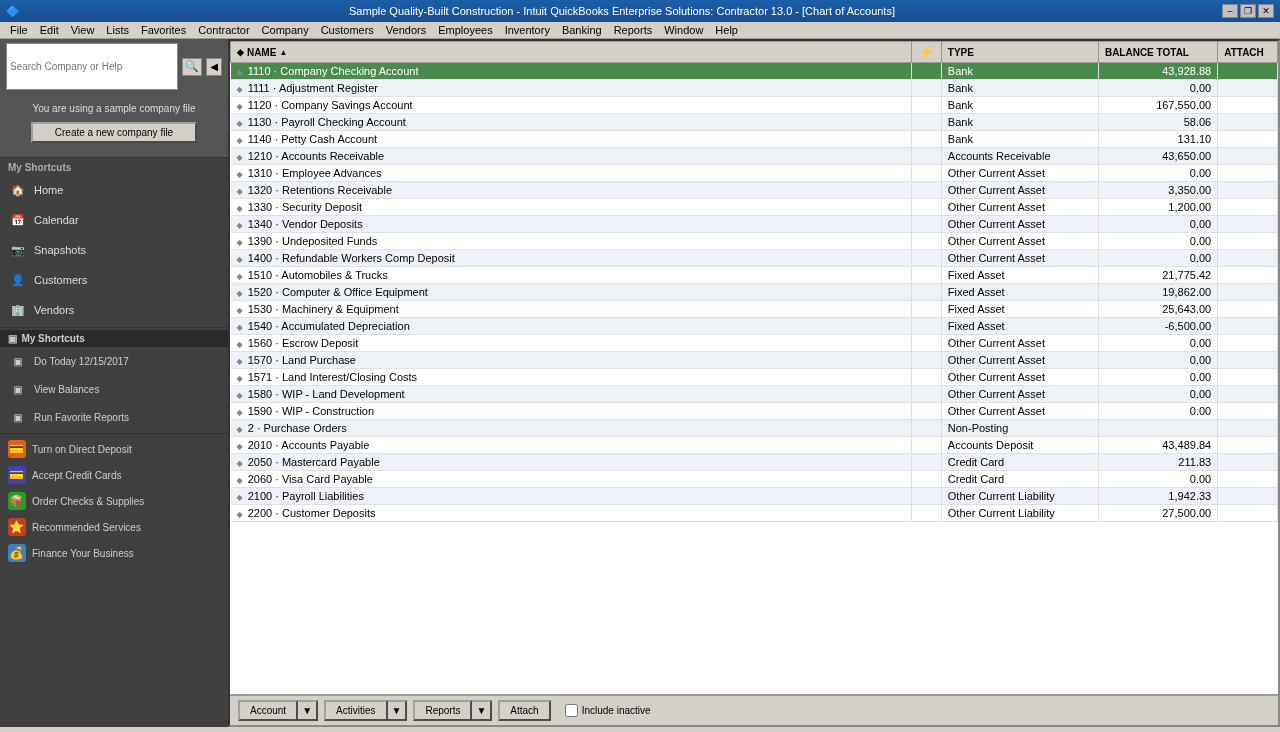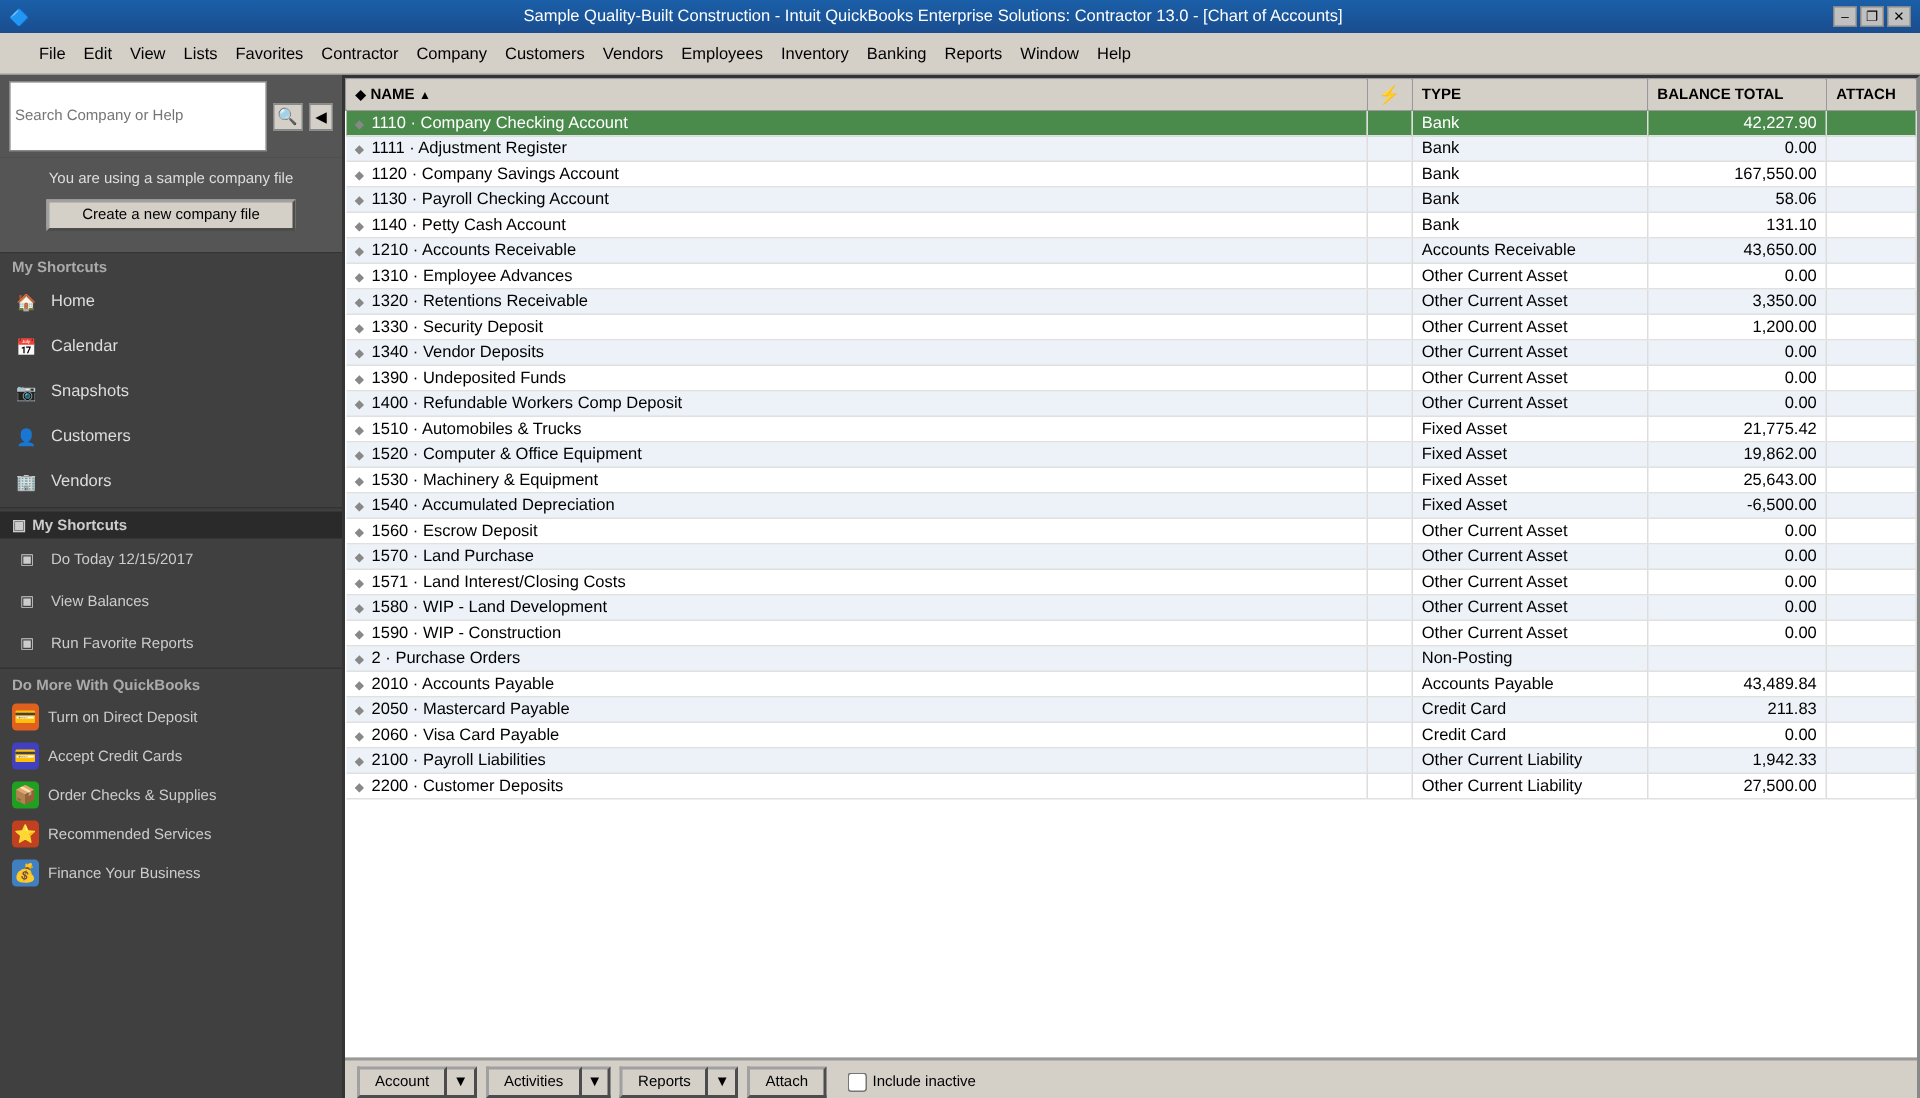--- a/index.html
+++ b/index.html
@@ -17,24 +17,24 @@
       font-size: 11px;
     }
     .title-bar-icon { width: 16px; height: 16px; display: flex; align-items: center; }
     .title-bar-title { flex: 1; text-align: center; }
     .title-bar-controls { display: flex; gap: 2px; }
     .title-btn { width: 16px; height: 14px; background: #c0c0c0; border: 1px solid #888; font-size: 9px; display: flex; align-items: center; justify-content: center; cursor: pointer; color: black; }
 
     
     .menu-bar {
       background: #d4d0c8;
-      height: 28px;
-      display: flex;
-      align-items: center;
-      padding: 0 20px;
+      height: 17px;
+      display: flex;
+      align-items: center;
+      padding: 0 4px;
       border-bottom: 1px solid #999;
       font-size: 11px;
     }
     .menu-item { padding: 2px 6px; cursor: pointer; }
 
     
     .app-body { display: flex; height: calc(732px - 44px); }
 
     
     .sidebar {
@@ -304,21 +304,20 @@
       <div class="nav-icon">▣</div>
       <span>View Balances</span>
     </div>
     <div class="shortcut-item">
       <div class="nav-icon">▣</div>
       <span>Run Favorite Reports</span>
     </div>
 
     <div class="sidebar-divider"></div>
 
-    <div class="do-more-header">Do More With QuickBooks</div>
     <div class="do-more-item">
       <div class="do-more-icon" style="background:#e06020;">💳</div>
       <span>Turn on Direct Deposit</span>
     </div>
     <div class="do-more-item">
       <div class="do-more-icon" style="background:#4040c0;">💳</div>
       <span>Accept Credit Cards</span>
     </div>
     <div class="do-more-item">
       <div class="do-more-icon" style="background:#20a020;">📦</div>
@@ -356,21 +355,21 @@
           </tr>
         </thead>
         <tbody id="table-body">
         <tr class="selected">
       <td class="name-col">
         <span class="diamond-icon">◆</span>
         1110 · Company Checking Account
       </td>
       <td style="width:30px;"></td>
       <td class="type-col">Bank</td>
-      <td class="balance-col" style="text-align:right;">42,227.90</td>
+      <td class="balance-col" style="text-align:right;">43,928.88</td>
       <td class="attach-col"></td>
     </tr>
             <tr style="background: rgb(237, 242, 248);">
       <td class="name-col">
         <span class="diamond-icon">◆</span>
         1111 · Adjustment Register
       </td>
       <td style="width:30px;"></td>
       <td class="type-col">Bank</td>
       <td class="balance-col" style="text-align:right;">0.00</td>
@@ -575,21 +574,21 @@
       <td class="type-col">Non-Posting</td>
       <td class="balance-col" style="text-align:right;"></td>
       <td class="attach-col"></td>
     </tr>
             <tr style="background: rgb(255, 255, 255);">
       <td class="name-col">
         <span class="diamond-icon">◆</span>
         2010 · Accounts Payable
       </td>
       <td style="width:30px;"></td>
-      <td class="type-col">Accounts Payable</td>
+      <td class="type-col">Accounts Deposit</td>
       <td class="balance-col" style="text-align:right;">43,489.84</td>
       <td class="attach-col"></td>
     </tr>
             <tr style="background: rgb(237, 242, 248);">
       <td class="name-col">
         <span class="diamond-icon">◆</span>
         2050 · Mastercard Payable
       </td>
       <td style="width:30px;"></td>
       <td class="type-col">Credit Card</td>

